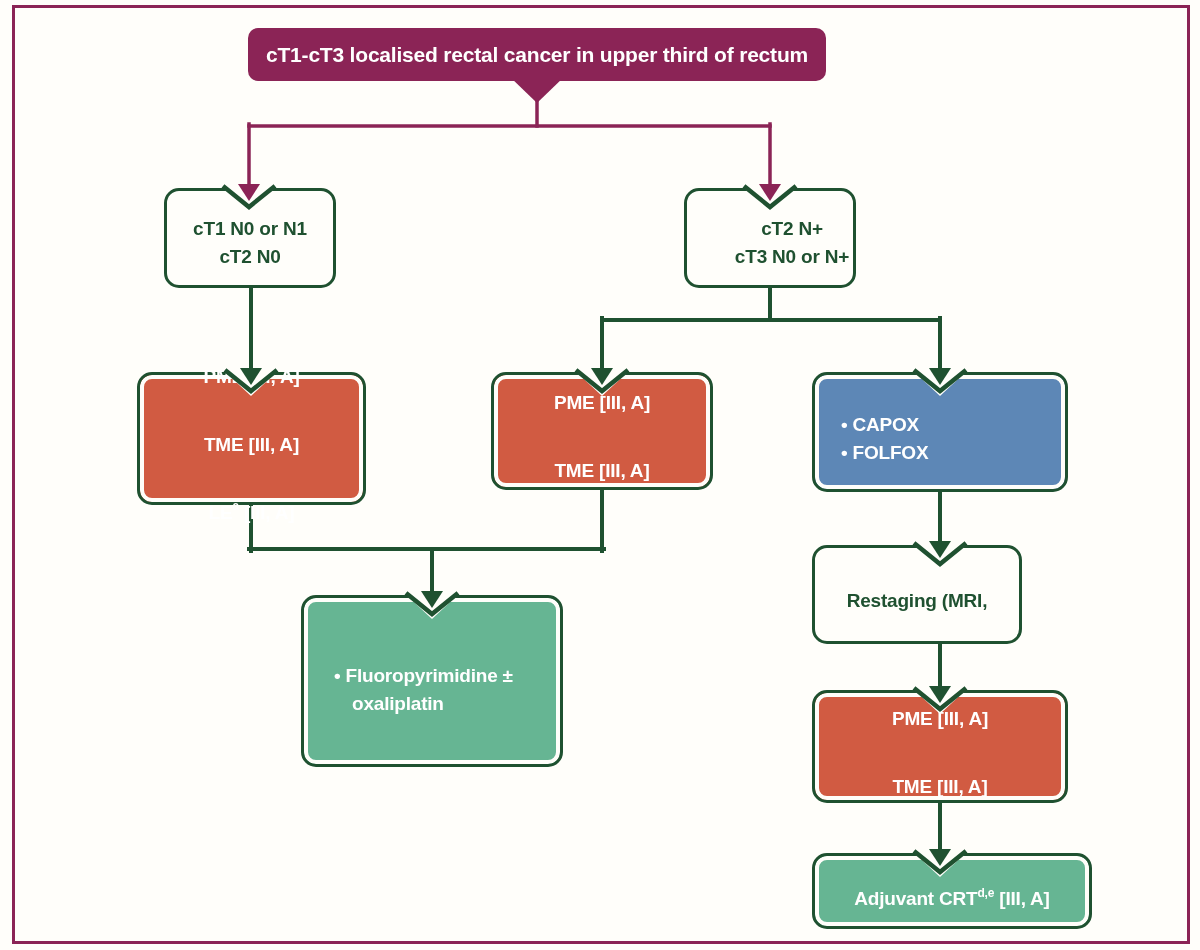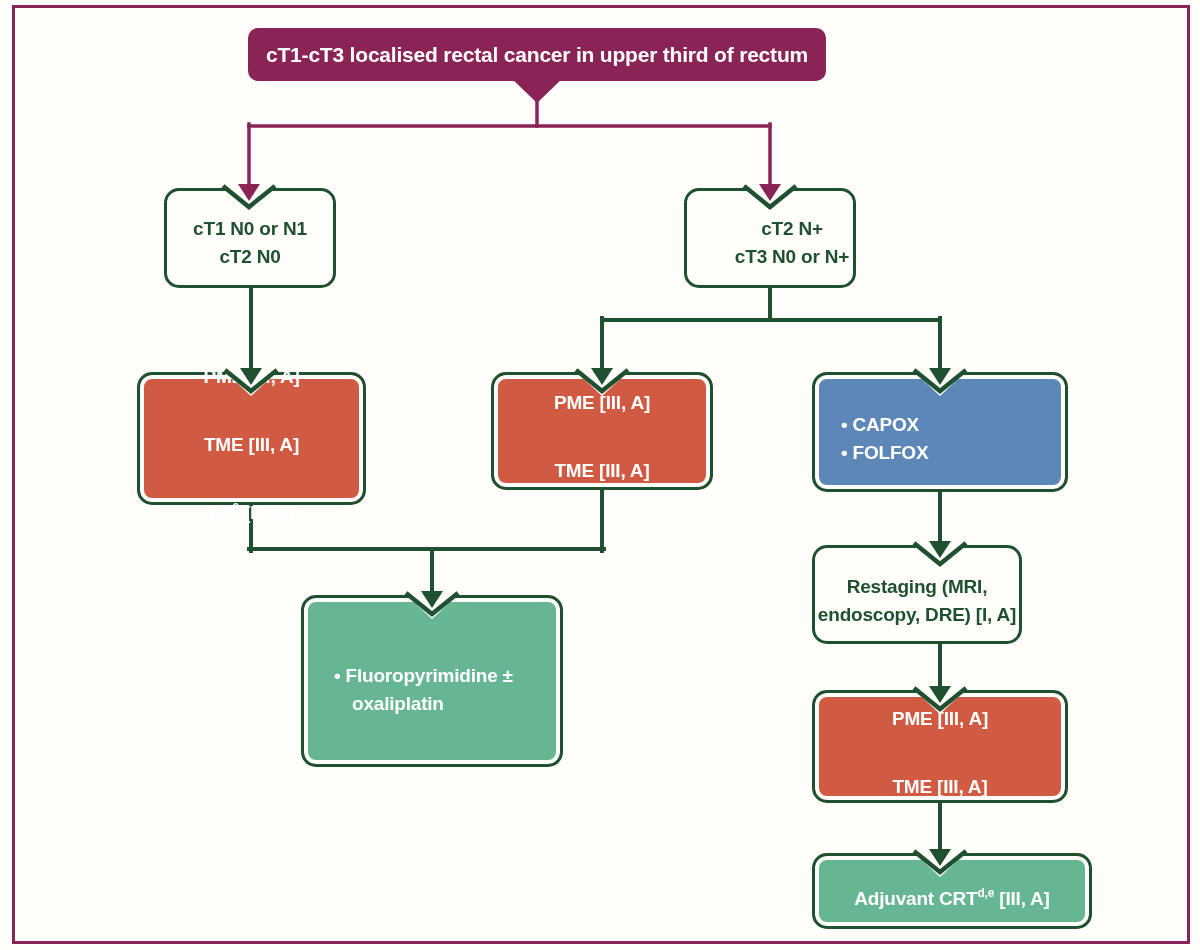--- a/index.html
+++ b/index.html
@@ -112,21 +112,20 @@
   <div class="line"><span>• FOLFOX</span><sup></sup><span></span></div>
 </div>
 
 <div id="adjuvant-mid" class="node colored green-node left-text">
   <div class="line"><span>• Fluoropyrimidine ±</span><sup></sup><span></span></div>
   <div class="line indent"><span>oxaliplatin</span><sup></sup><span></span></div>
 </div>
 
 <div id="restaging" class="node white-node">
   <div class="line"><span>Restaging (MRI,</span><sup></sup><span></span></div>
-  <div class="line"><span>endoscopy, DRE) [I, A]</span><sup></sup><span></span></div>
 </div>
 
 <div id="surgery-right" class="node colored orange-node">
   <div class="line"><span>PME [III, A]</span><sup></sup><span></span></div>
   <div class="line"><span>TME [III, A]</span><sup></sup><span></span></div>
 </div>
 
 <div id="adjuvant-right" class="node colored green-node">
   <div class="line"><span>Adjuvant CRT</span><sup>d,e</sup><span> [III, A]</span></div>
 </div>

